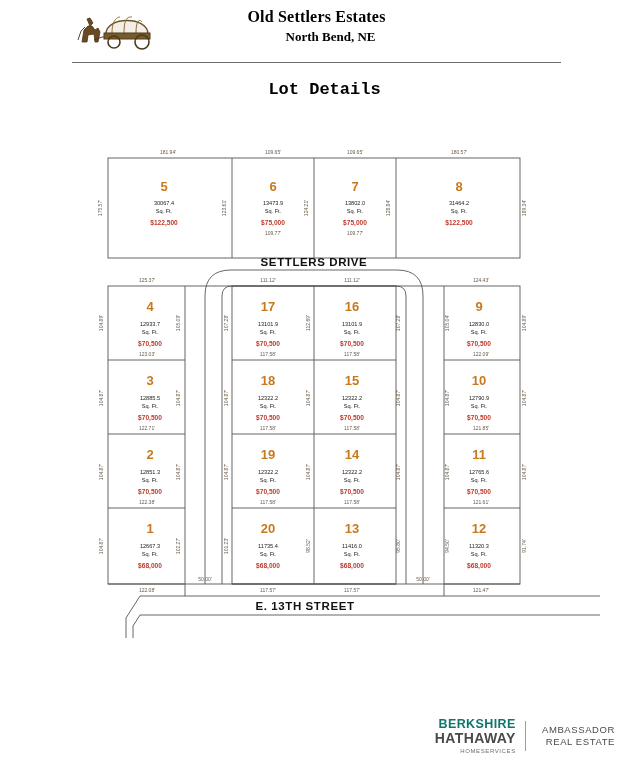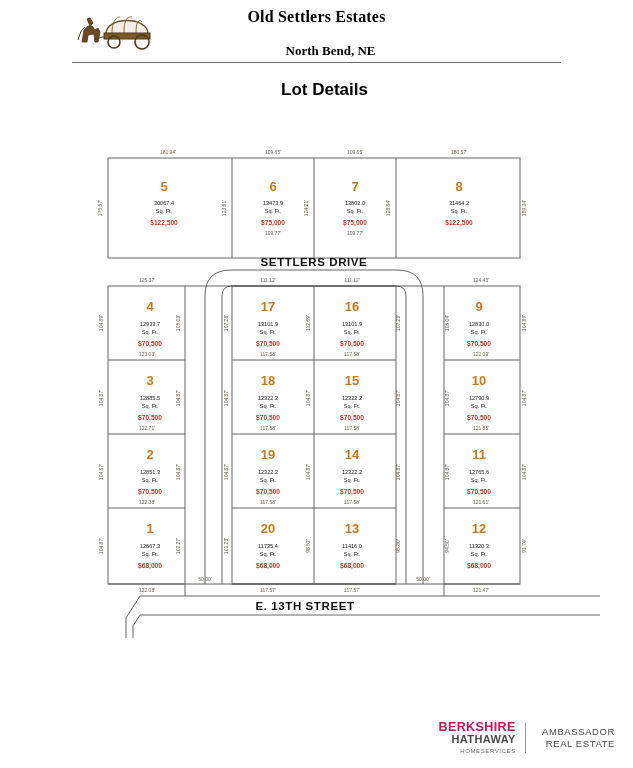--- a/index.html
+++ b/index.html
@@ -37,38 +37,38 @@
     font-family: "Liberation Serif", serif;
     font-weight: bold;
     font-size: 16px;
     letter-spacing: .2px;
     color: #000;
   }
   .title-sub {
     font-family: "Liberation Serif", serif;
     font-weight: bold;
     font-size: 13px;
-    margin-top: 17px;
+    margin-top: 3px;
     color: #000;
     padding-left: 28px;
   }
   .rule {
     position: absolute;
     left: 72px;
     right: 72px;
     top: 62px;
     height: 1px;
     background: #6d6d6d;
   }
   .section-title {
     position: absolute;
     left: 16px; right: 0;
     top: 80px;
     text-align: center;
-    font-family: Liberation Sans, sans-serif;
+    font-family: Liberation Mono, monospace;
     font-weight: bold;
     font-size: 17px;
     color: #000;
   }
 
   
   .plat {
     position: absolute;
     left: 0;
     top: 118px;
@@ -95,26 +95,26 @@
   }
   .brand-left {
     text-align: right;
     line-height: 1.05;
   }
   .brand-bh1 {
     font-family: "Liberation Sans", sans-serif;
     font-weight: bold;
     font-size: 12.5px;
     letter-spacing: .4px;
-    color: #be185d;
+    color: #0f766e;
   }
   .brand-bh2 {
     font-family: "Liberation Sans", sans-serif;
     font-weight: bold;
-    font-size: 11px;
+    font-size: 14px;
     letter-spacing: .4px;
     color: #4a4a4a;
   }
   .brand-bh3 {
     font-family: "Liberation Sans", sans-serif;
     font-size: 6px;
     letter-spacing: .6px;
     color: #6f6f6f;
     margin-top: 2px;
   }

